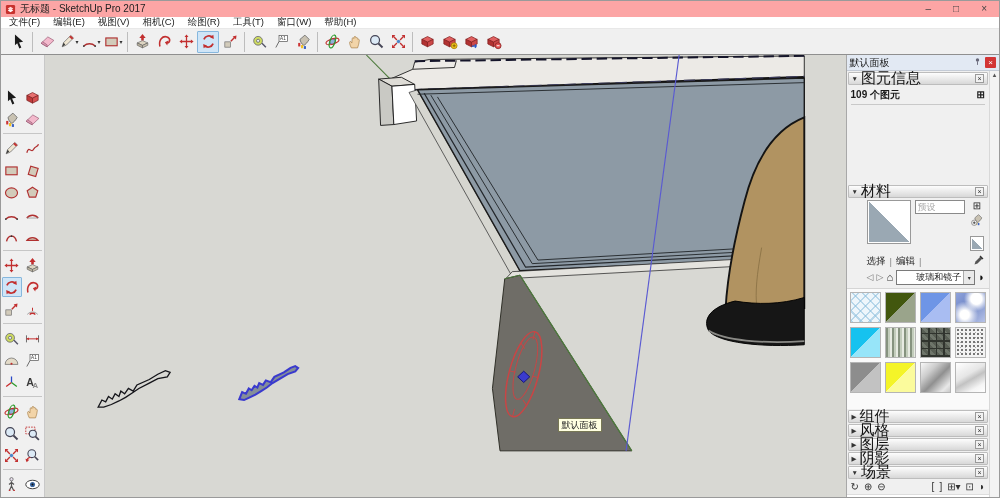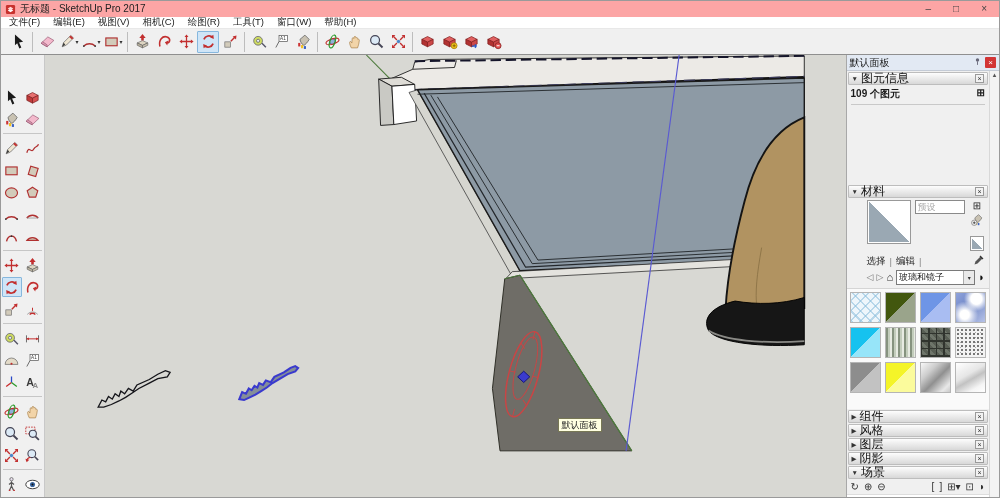--- a/index.html
+++ b/index.html
@@ -50,26 +50,26 @@
   .rp-title .t{flex:1;}
   .rp-close{width:11px;height:11px;background:#d23535;color:#fff;font-size:8px;
             line-height:11px;text-align:center;border-radius:1px;margin-left:3px;}
   .rp-body{flex:1;display:flex;flex-direction:column;margin-right:10px;overflow:hidden;}
   .scrollstrip{position:absolute;right:0;top:16px;bottom:0;width:10px;background:#f3f3f3;
                border-left:1px solid #d8d8d8;font-size:7px;text-align:center;color:#555;}
   .sec-header{height:13px;display:flex;align-items:center;gap:3px;padding:0 3px;
               background:linear-gradient(#fdfdfd,#d8d8d8);border:1px solid #bdbdbd;
               border-radius:1px;margin:1px 1px 0 1px;flex:0 0 auto;}
   .sec-arrow{font-size:6.5px;color:#333;}
-  .sec-label{font-size:12px;color:#111;flex:1;}
+  .sec-label{font-size:15px;color:#111;flex:1;}
   .sec-close{width:9px;height:9px;border:1px solid #9a9a9a;background:#f2f2f2;
              font-size:7px;line-height:8px;text-align:center;color:#333;}
   
   .ei{height:99px;padding:2px 4px;flex:0 0 auto;}
-  .ei-count{display:flex;font-weight:bold;font-size:10px;height:15px;}
+  .ei-count{display:flex;align-items:center;font-weight:bold;font-size:10px;height:15px;}
   .ei-count .sp{flex:1;}
   .pane-toggle{font-size:10px;color:#222;}
   .ei hr{border:none;border-top:1px solid #c9c9c9;margin:2px 0 4px 0;}
   .thumb{border:1px solid #999;box-shadow:inset 0 0 0 1px #fff;}
   .ei-row{display:flex;align-items:flex-start;gap:6px;}
   .ei-thumb{width:30px;height:32px;}
   .layer-row{display:flex;align-items:center;gap:3px;margin-top:2px;flex:1;}
   .combo{display:flex;align-items:center;border:1px solid #7a7a7a;background:#fff;height:14px;}
   .combo .val{flex:1;padding:0 2px;font-size:9px;overflow:hidden;white-space:nowrap;}
   .combo .btn{width:11px;align-self:stretch;background:#e9e9e9;border-left:1px solid #aaa;
@@ -85,21 +85,21 @@
   .mat-name::placeholder{color:#aaa;}
   .mat-icons{width:16px;display:flex;flex-direction:column;align-items:center;gap:2px;}
   .mat-thumb-sm{width:14px;height:15px;margin-top:6px;}
   .mat-tabs{display:flex;align-items:center;height:14px;margin-top:3px;gap:4px;}
   .tab{color:#222;}
   .tab-sep{color:#888;}
   .mat-tabs .sp{flex:1;}
   .mat-nav{display:flex;align-items:center;gap:3px;height:18px;}
   .nav-glyph{color:#777;font-size:9px;}
   .home{color:#333;font-size:11px;}
-  .col-combo{flex:1;height:15px;}
+  .col-combo{flex:1;height:15px;text-align:right;}
   .detail-arrow{font-size:11px;color:#111;}
   
   .swatches{background:#fafafa;border-top:1px solid #d5d5d5;padding:3px;display:flex;
             flex-wrap:wrap;gap:4px;align-content:flex-start;flex:0 0 auto;height:121px;}
   .swatch{width:31px;height:31px;border:1px solid #b5b5b5;}
   
   .scenes-toolbar{height:14px;display:flex;align-items:center;gap:5px;padding:0 4px;
                   flex:0 0 auto;margin-top:1px;}
   .sc-btn{font-size:10px;color:#333;line-height:12px;}
   .sc-btn.right{margin-left:auto;}

